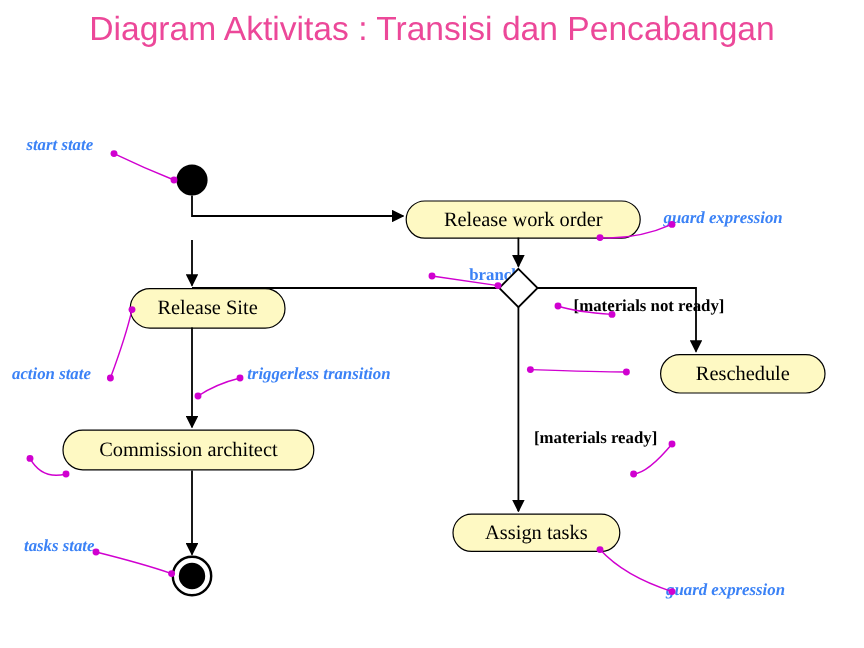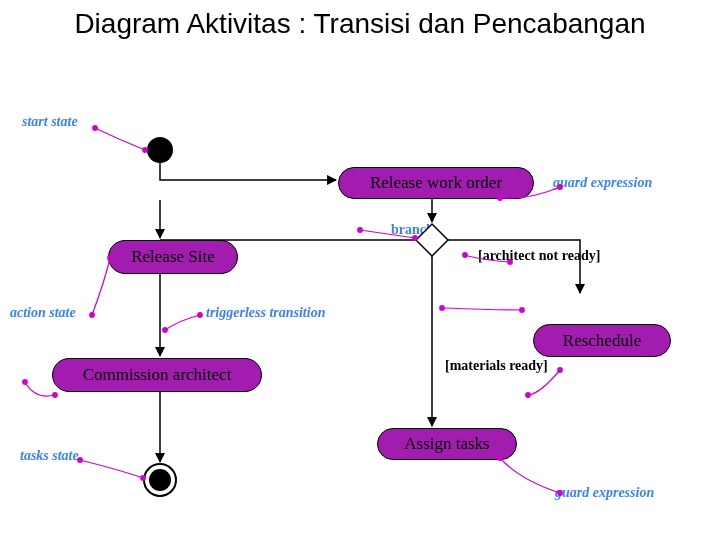--- a/index.html
+++ b/index.html
@@ -12,21 +12,21 @@
     position: relative;
     overflow: hidden;
   }
   .title {
     position: absolute;
     top: 8px;
     left: 0;
     width: 720px;
     text-align: center;
     font-size: 28px;
-    color: #000000;
+    color: #ec4899;
   }
   .label {
     position: absolute;
     font-size: 14px;
     font-family: "Comic Sans MS", "Segoe Script", cursive;
     font-weight: bold;
     color: #3b82f6;
     white-space: nowrap;
   }
   .guard {
@@ -34,21 +34,21 @@
     font-size: 14px;
     font-family: "Comic Sans MS", "Segoe Script", cursive;
     font-weight: bold;
     color: #000;
     white-space: nowrap;
   }
   .activity {
     position: absolute;
     border: 1.5px solid #000;
     border-radius: 20px;
-    background: #a21caf;
+    background: #fef9c3;
     display: flex;
     align-items: center;
     justify-content: center;
     font-size: 17px;
     font-family: "Times New Roman", serif;
     padding: 4px 14px;
   }
   svg.canvas {
     position: absolute;
     top: 0; left: 0;
@@ -62,26 +62,26 @@
 <div class="title">Diagram Aktivitas : Transisi dan Pencabangan</div>
 
 <div class="label" style="left:22px; top:114px; font-style:italic;">start state</div>
 <div class="label" style="left:362px; top:222px;margin-left:29px;">branch</div>
 <div class="label" style="left:10px; top:305px; font-style:italic;">action state</div>
 <div class="label" style="left:206px; top:305px; font-style:italic;">triggerless transition</div>
 <div class="label" style="left:20px; top:448px; font-style:italic;">tasks state</div>
 <div class="label" style="left:553px; top:175px; font-style:italic;">guard expression</div>
 <div class="label" style="left:555px; top:485px; font-style:italic;">guard expression</div>
 
-<div class="guard" style="left:478px; top:248px;">[architect not ready]</div>
+<div class="guard" style="left:478px; top:248px;">[materials not ready]</div>
 <div class="guard" style="left:445px; top:358px;">[materials ready]</div>
 
 <div class="activity" style="left:338px; top:167px; width:166px; height:22px;">Release work order</div>
 <div class="activity" style="left:108px; top:240px; width:100px; height:24px;">Release Site</div>
-<div class="activity" style="left:533px; top:295px; width:108px; height:23px;margin-top:29px;">Reschedule</div>
+<div class="activity" style="left:550px; top:295px; width:108px; height:23px;">Reschedule</div>
 <div class="activity" style="left:52px; top:358px; width:180px; height:24px;">Commission architect</div>
 <div class="activity" style="left:377px; top:428px; width:110px; height:22px;">Assign tasks</div>
 
 <svg class="canvas" viewBox="0 0 720 540">
   <defs>
     <marker id="arrow" viewBox="0 0 10 10" refX="9" refY="5" markerWidth="7" markerHeight="7" orient="auto-start-reverse">
       <path d="M 0 0 L 10 5 L 0 10 z" fill="#000"></path>
     </marker>
     <marker id="dot" viewBox="0 0 10 10" refX="5" refY="5" markerWidth="6" markerHeight="6">
       <circle cx="5" cy="5" r="4" fill="#d000d0"></circle>

